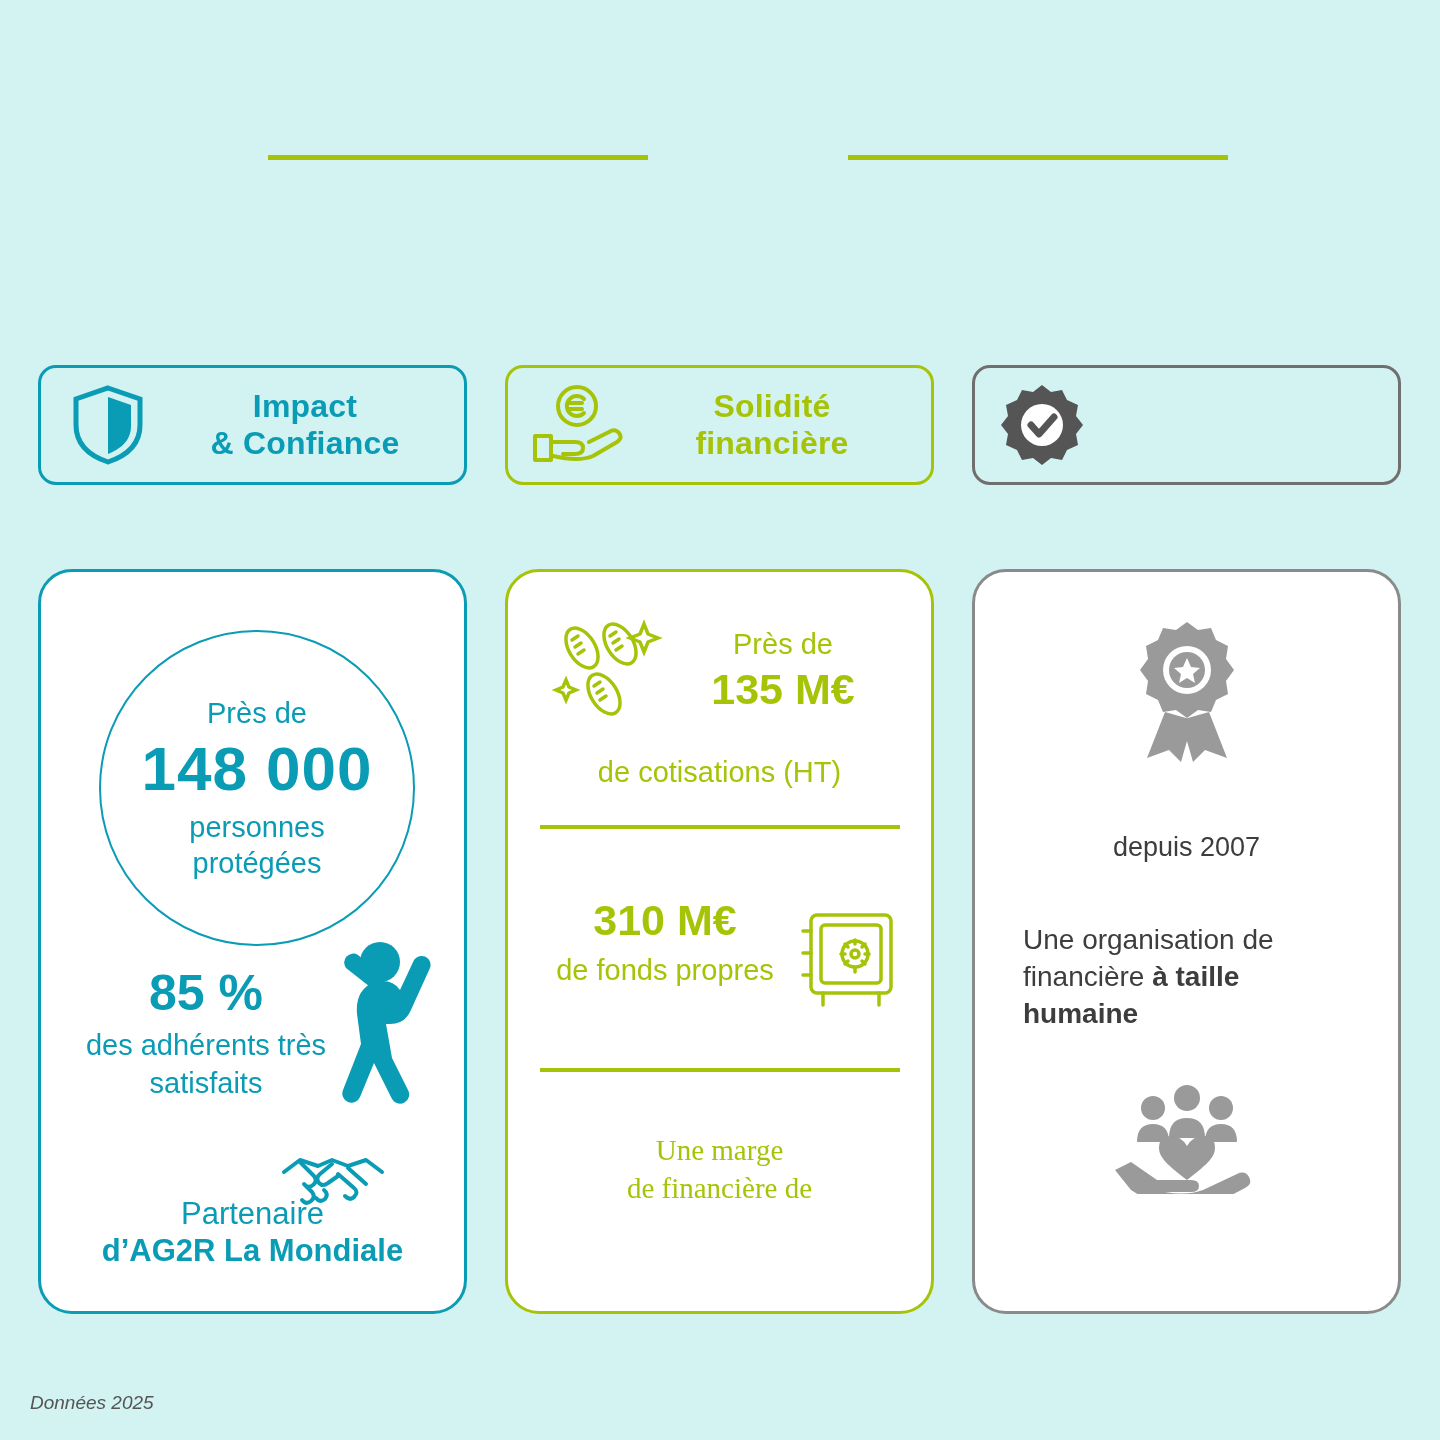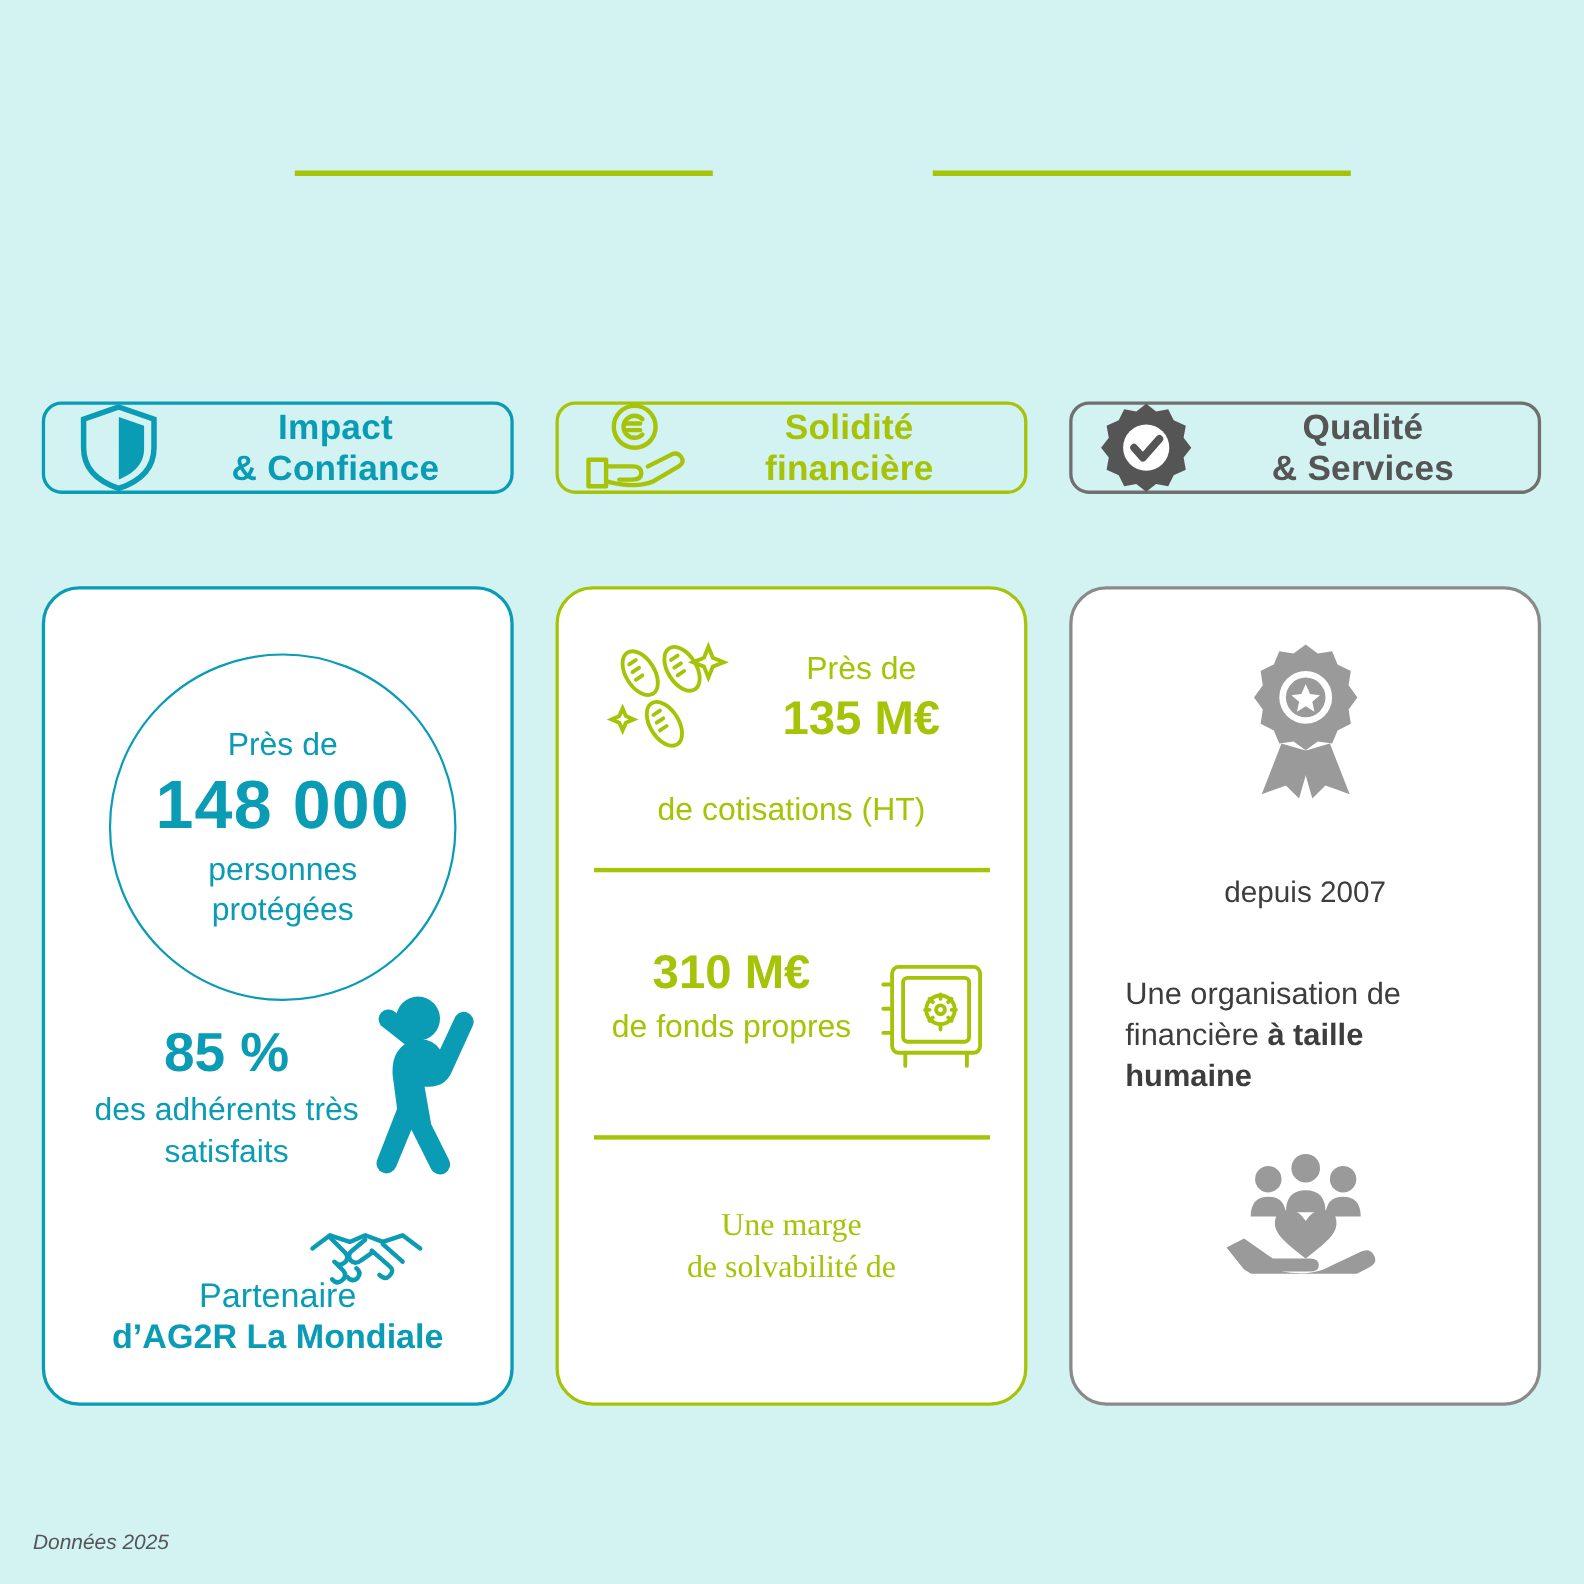--- a/index.html
+++ b/index.html
@@ -33,21 +33,21 @@
     gap: 38px;
   }
   .column {
     width: 429px;
     display: flex;
     flex-direction: column;
   }
 
   
   .pill {
-    height: 84px;
+    height: 120px;
     border-radius: 18px;
     border: 3px solid #0a9bb5;
     background: transparent;
     display: flex;
     align-items: center;
     box-sizing: border-box;
     padding: 0 14px;
   }
   .pill .pill-icon {
     width: 105px;
@@ -378,39 +378,35 @@
             <path d="M18 24 h-8 M18 46 h-8 M18 68 h-8"></path>
             <path d="M30 86 v12 M86 86 v12"></path>
           </g>
         </svg>
       </span>
 
       <div class="divider" id="div-2"></div>
 
       <div class="c2-bottom">
         <span>Une marge</span><br>
-        <span>de solvabilité de</span>
+        <span>de financière de</span>
       </div>
 
     </div>
   </div>
 
   <div class="column col-grey">
 
     <div class="pill">
       <span class="pill-icon">
         <svg width="84" height="84" viewBox="0 0 84 84">
           <path d="M42 2 l9 7 l11 -2 l5 10 l11 5 l-2 11 l7 9 l-7 9 l2 11 l-11 5 l-5 10 l-11 -2 l-9 7 l-9 -7 l-11 2 l-5 -10 l-11 -5 l2 -11 l-7 -9 l7 -9 l-2 -11 l11 -5 l5 -10 l11 2 z" fill="#555555"></path>
           <circle cx="42" cy="42" r="21" fill="#ffffff"></circle>
           <path d="M31 42 l8 9 l15 -17" fill="none" stroke="#555555" stroke-width="7" stroke-linecap="round" stroke-linejoin="round"></path>
         </svg>
-      </span>
-      <span class="pill-title">
-        <span>Qualité</span><br>
-        <span>&amp; Services</span>
       </span>
     </div>
 
     <div class="card">
 
       <span class="ribbon">
         <svg width="120" height="142" viewBox="0 0 120 142">
           <g fill="#9a9a9a">
             <path d="M38 92 L20 138 L42 130 L54 142 L66 100 z"></path>
             <path d="M82 92 L100 138 L78 130 L66 142 L54 100 z"></path>

